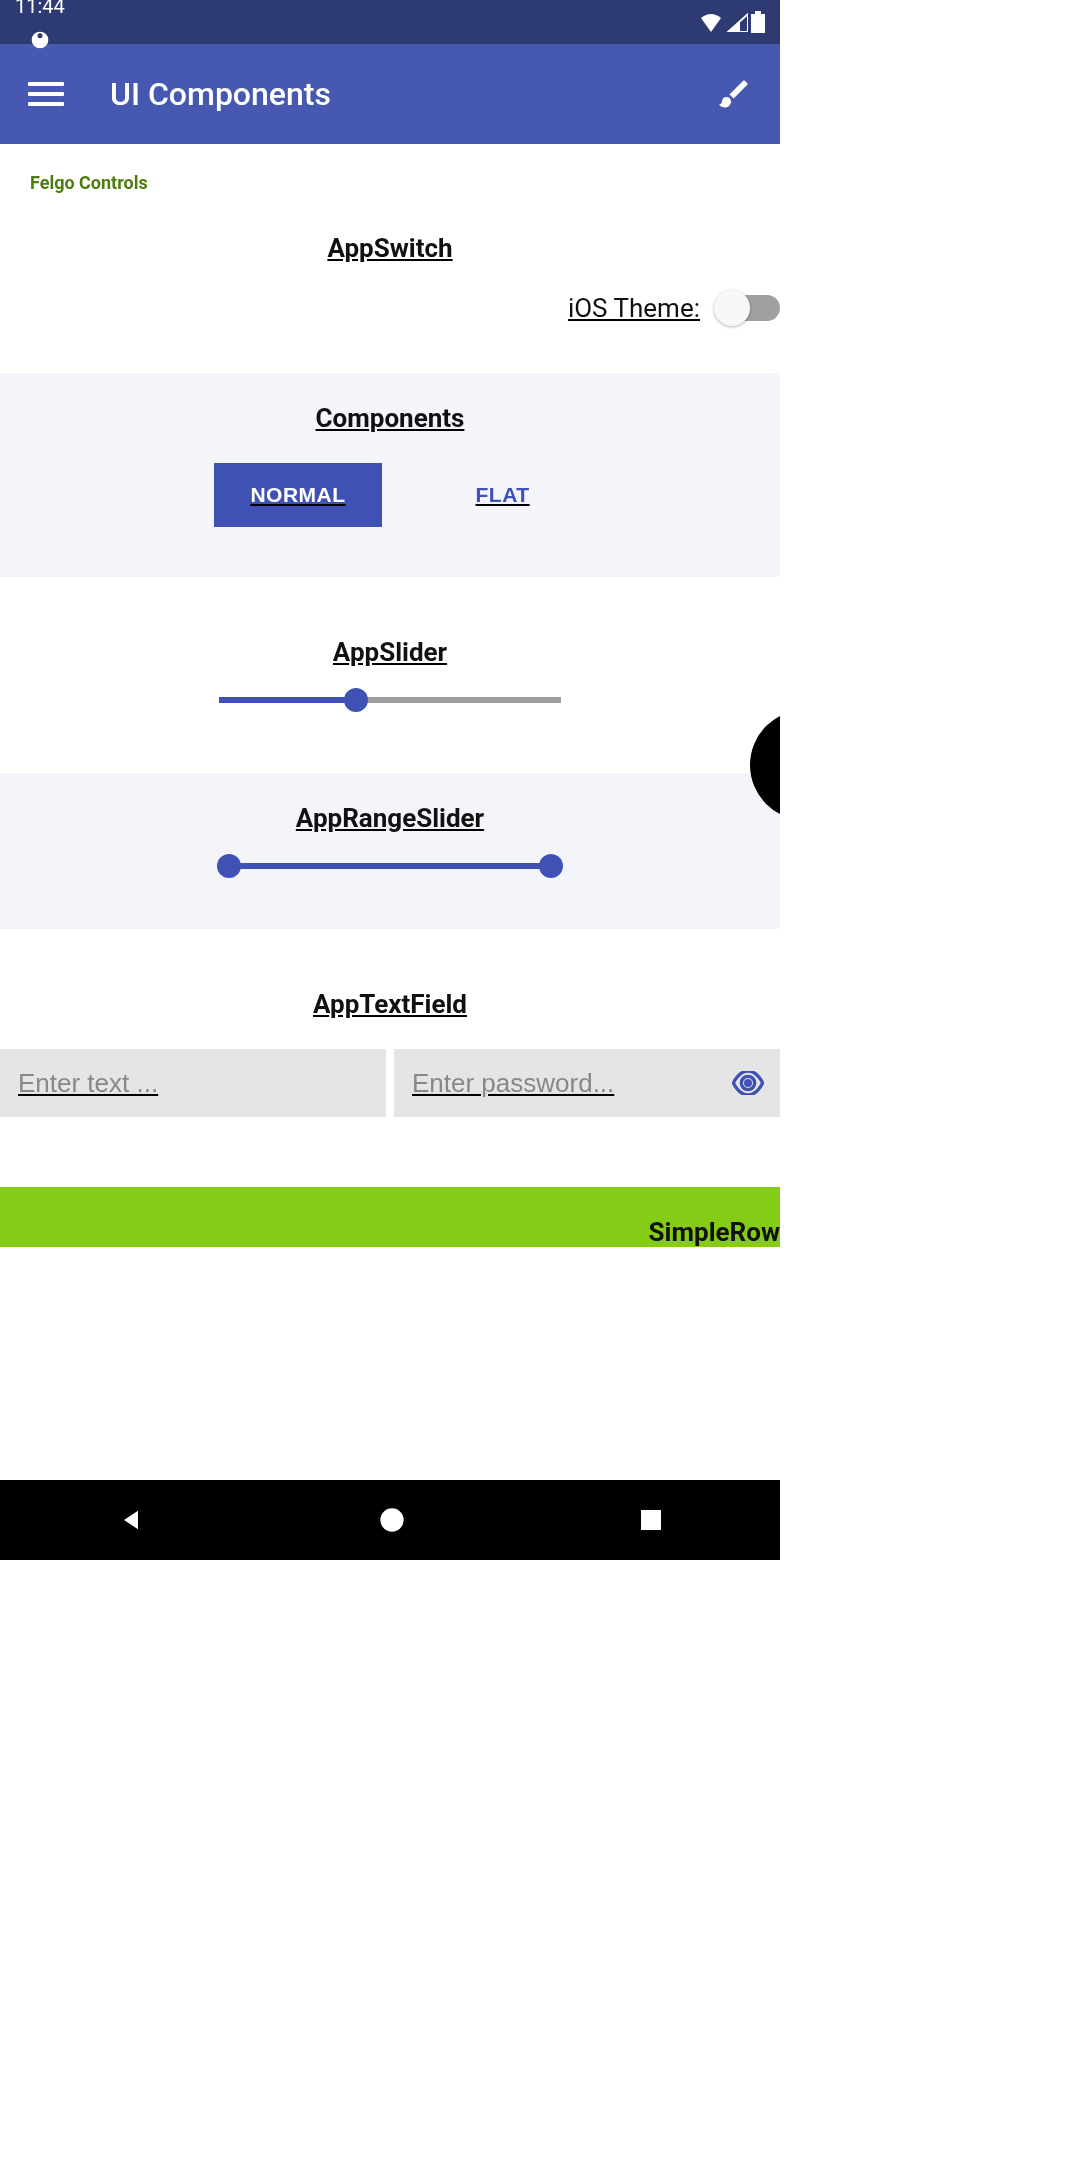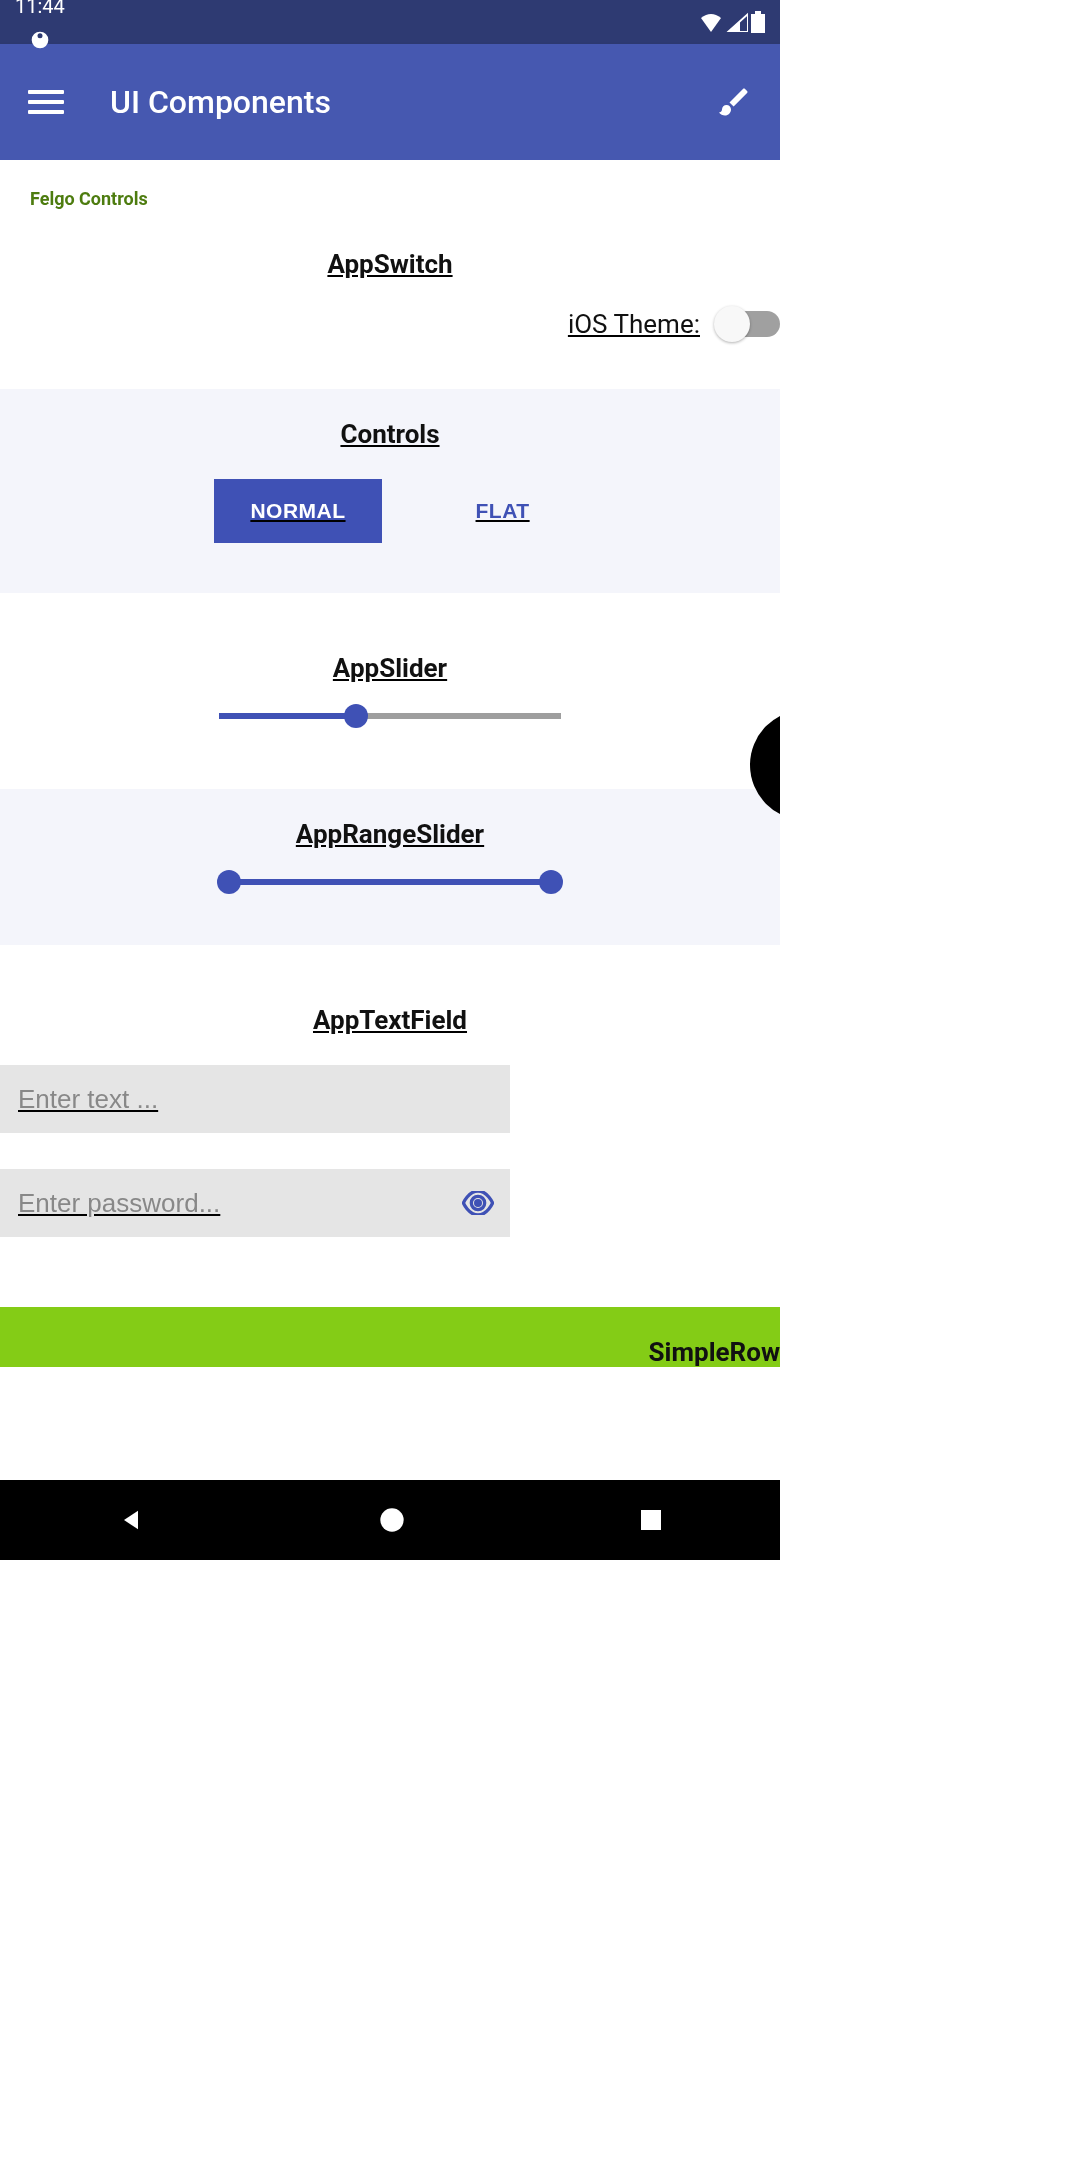--- a/index.html
+++ b/index.html
@@ -31,21 +31,21 @@
       font-size: 20px;
       font-weight: 400;
       flex-direction: column;
     }
     .status-right {
       display: flex;
       align-items: center;
       gap: 3px;
     }
     .app-bar {
-      height: 116px;
+      height: 100px;
       background: #4658b0;
       display: flex;
       align-items: center;
       justify-content: space-between;
       padding: 14px 28px;
       box-shadow: 0 2px 4px rgba(0,0,0,0.15);
     }
     .app-bar-left {
       display: flex;
       align-items: center;
@@ -183,22 +183,22 @@
       transform: translate(-50%, -50%);
       width: 24px;
       height: 24px;
       background: #3f51b5;
       border-radius: 50%;
     }
     .range-thumb.left { left: 3%; }
     .range-thumb.right { left: 97%; }
     .text-fields {
       display: flex;
-      flex-direction: column;
-      gap: 36px;
+      gap: 8px;
+      align-items: center;
     }
     .text-field {
       width: 510px;
       height: 68px;
       background: #e5e5e5;
       display: flex;
       align-items: center;
       padding: 0 18px;
       position: relative;
     }
@@ -300,21 +300,21 @@
     <div class="card-title">AppSwitch</div>
     <div class="switch-row">
       <span class="switch-label">iOS Theme:</span>
       <div class="switch">
         <div class="switch-thumb"></div>
       </div>
     </div>
   </div>
 
   <div class="card alt">
-    <div class="card-title">Controls</div>
+    <div class="card-title">Components</div>
     <div class="button-row">
       <button class="btn btn-normal">NORMAL</button>
       <button class="btn btn-flat">FLAT</button>
     </div>
   </div>
 
   <div class="card" style="padding-bottom:70px;padding-top:60px;">
     <div class="card-title">AppSlider</div>
     <div class="slider-wrap">
       <div class="slider">

